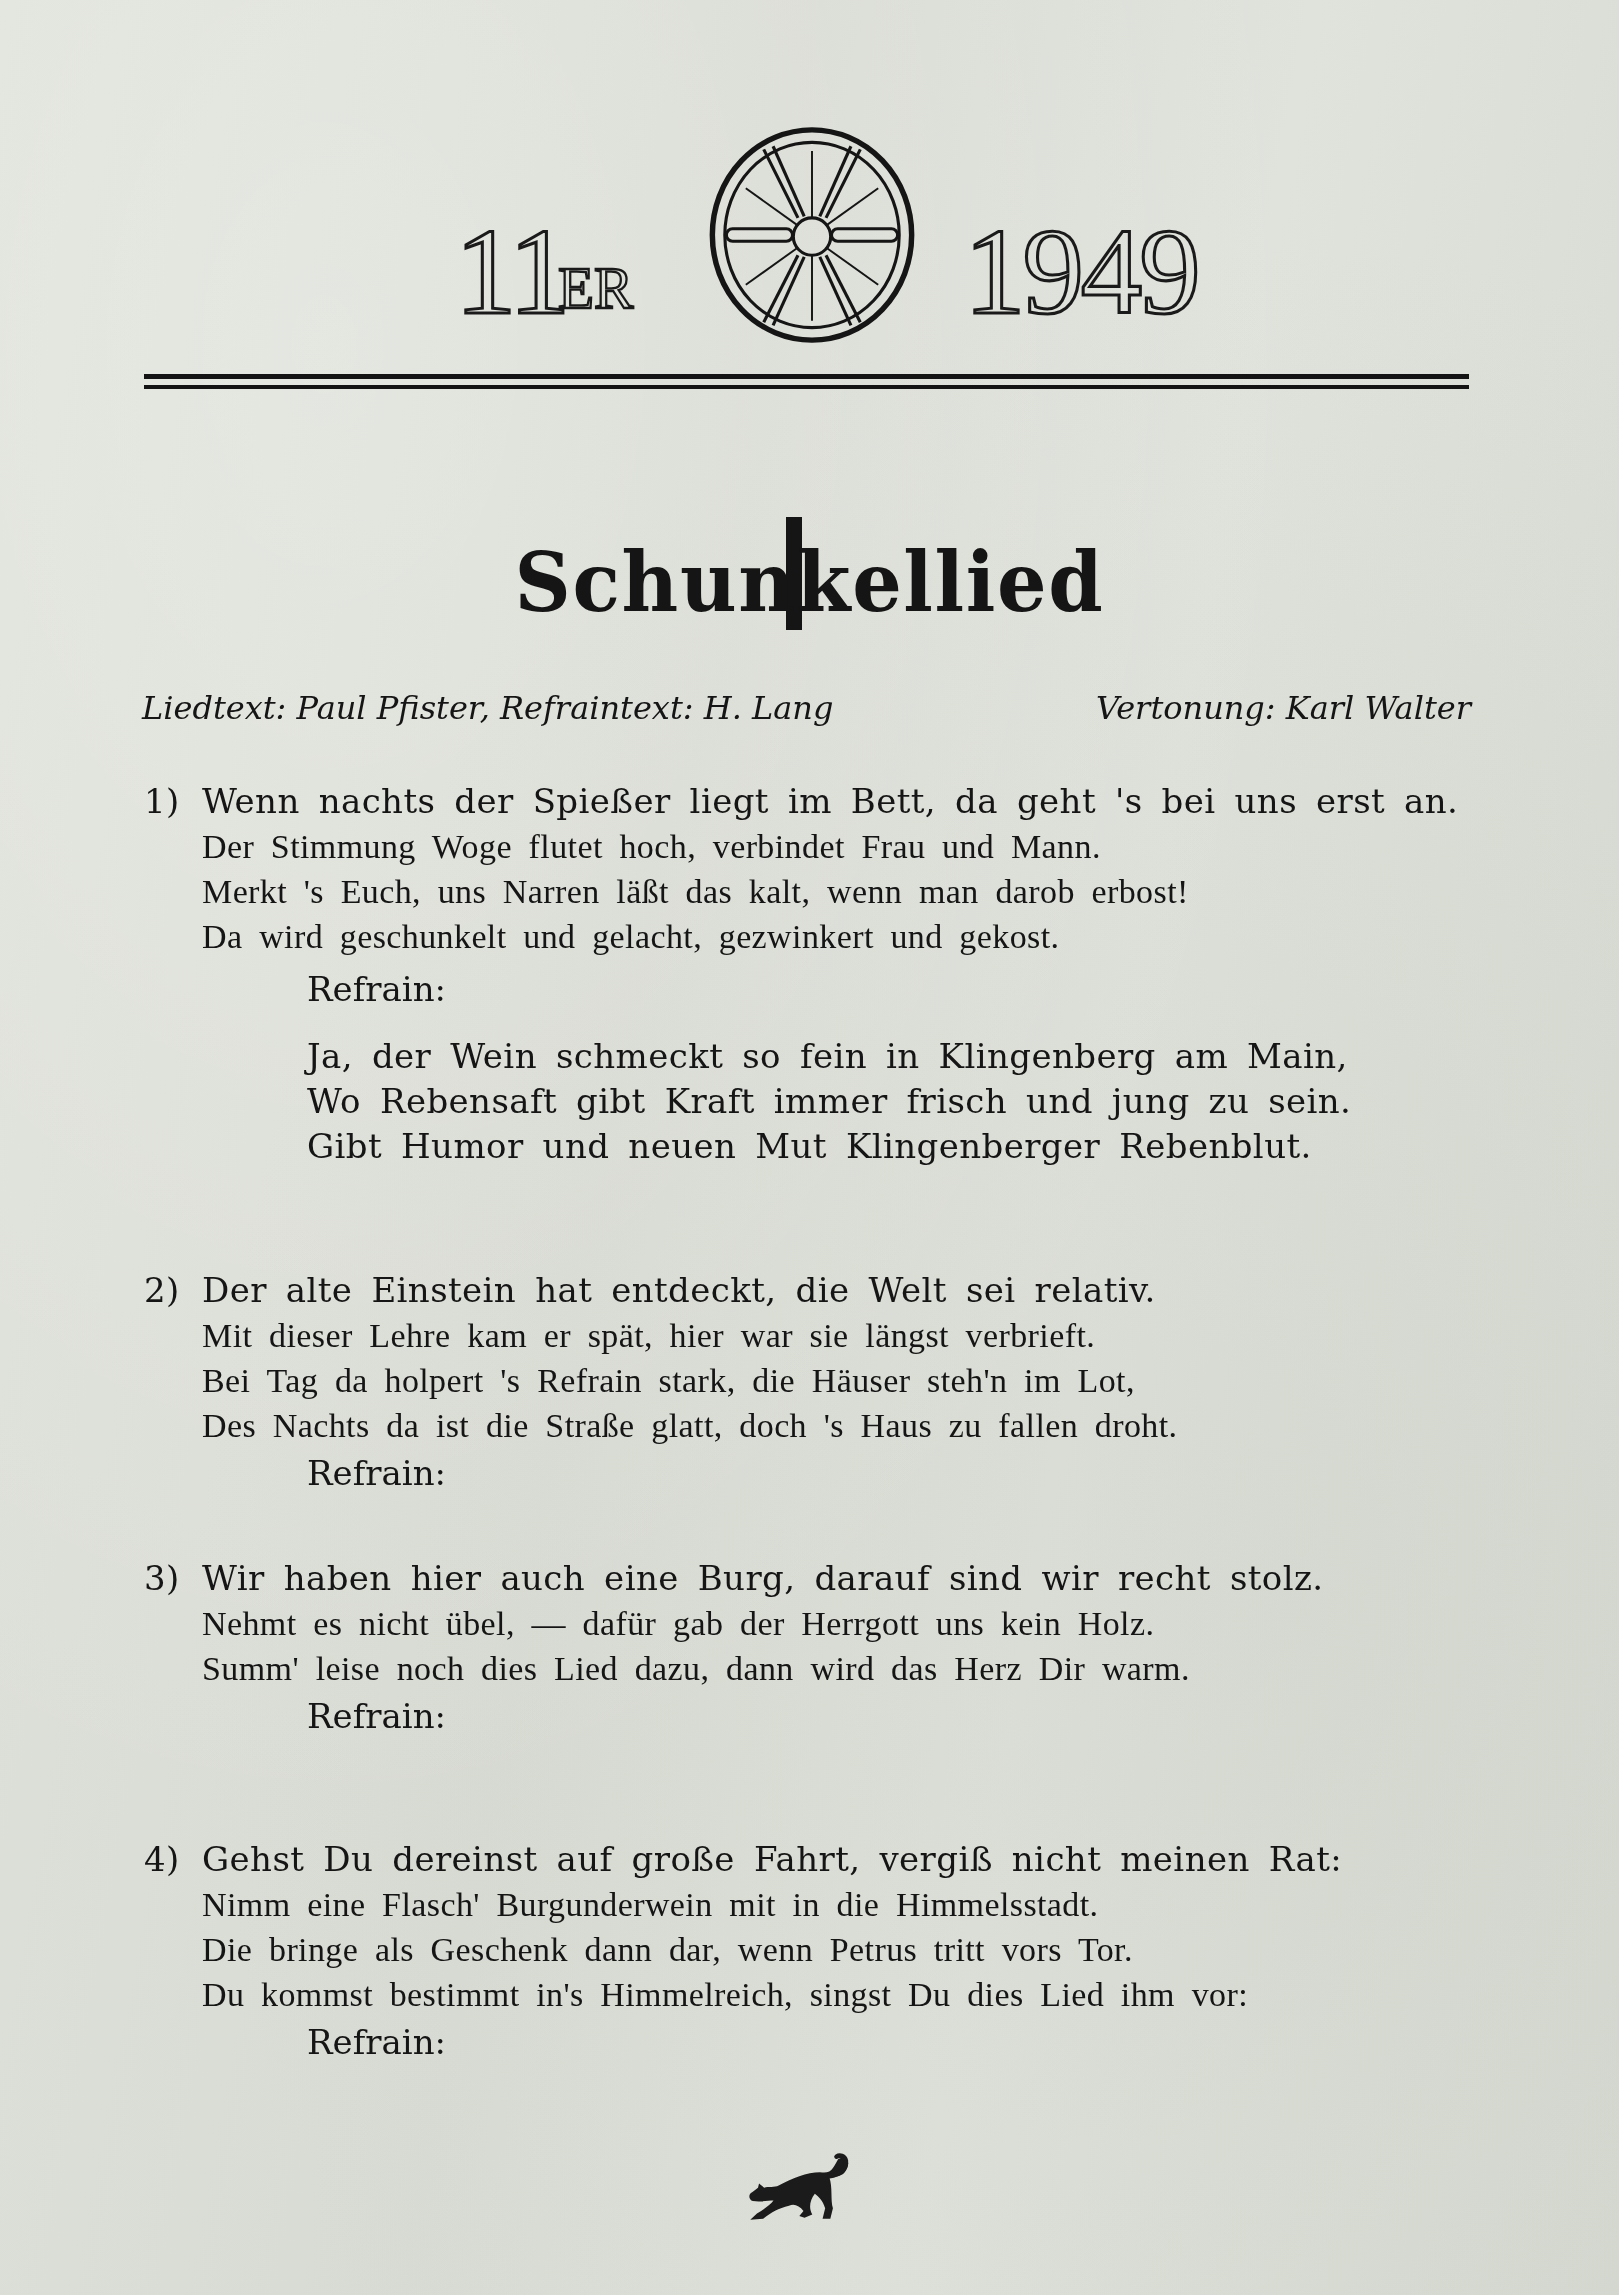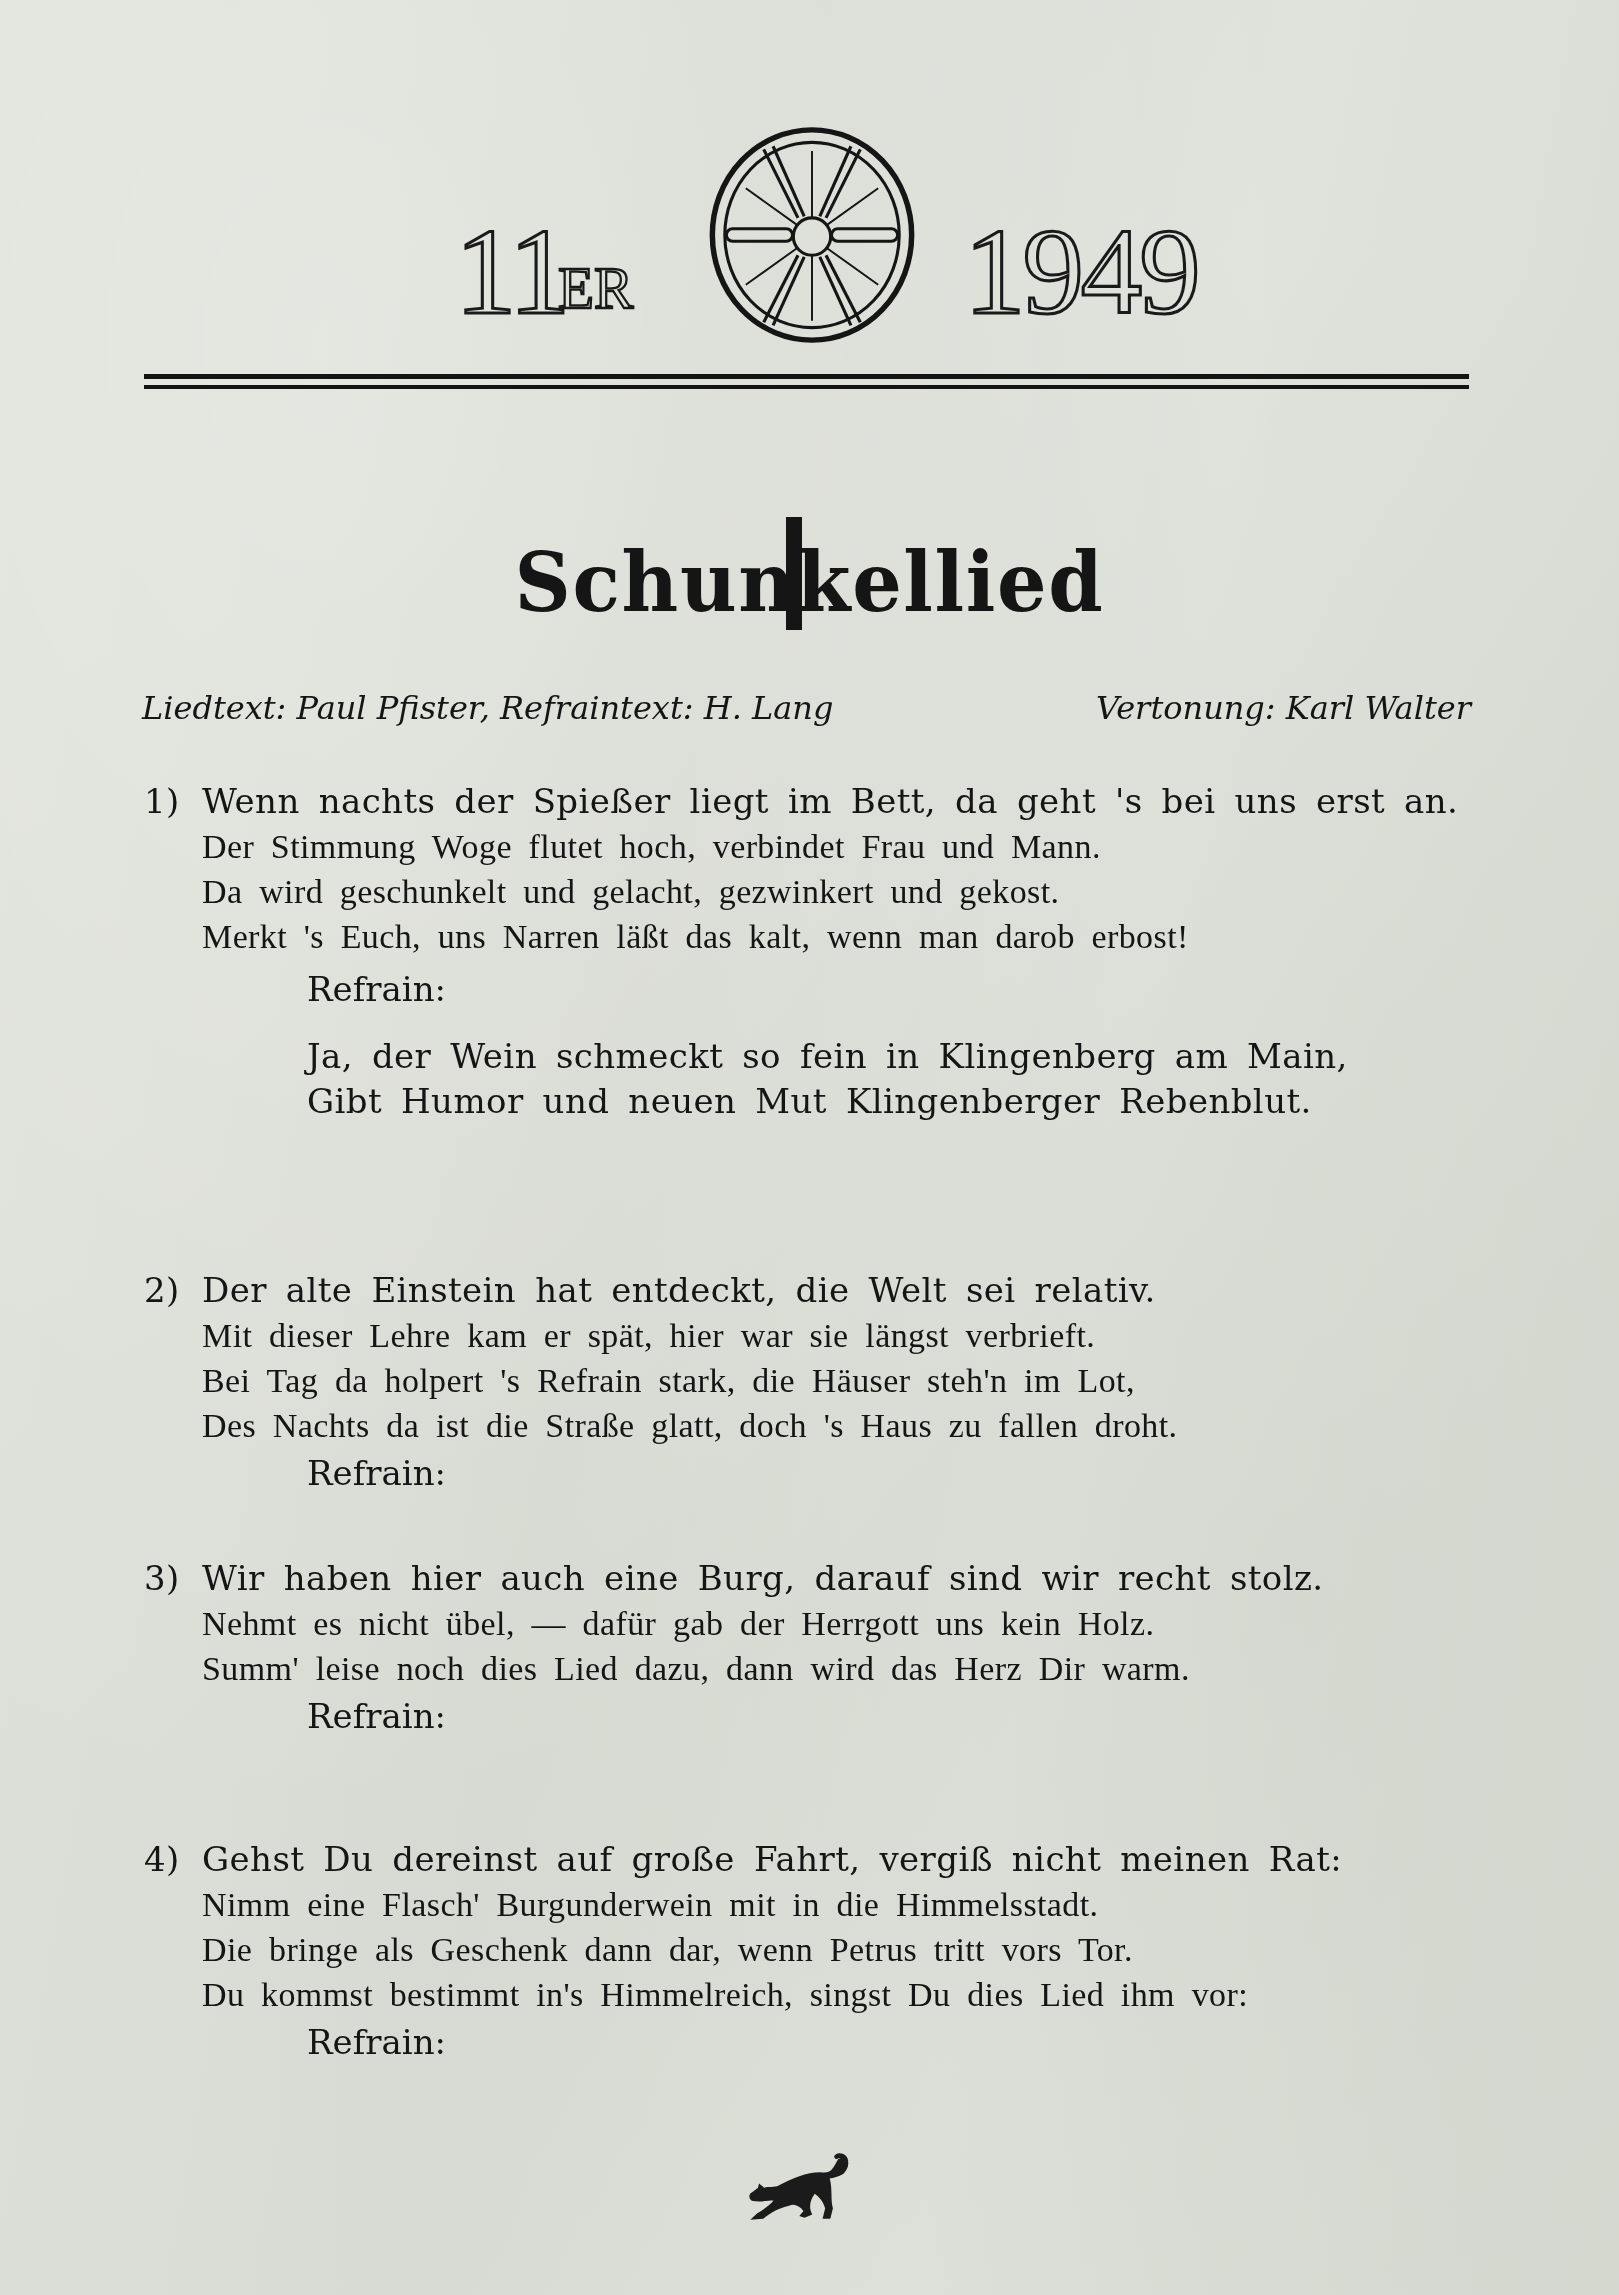--- a/index.html
+++ b/index.html
@@ -93,27 +93,28 @@
 
 <div class="abs title-stem"></div>
 <div class="abs title">Schunkellied</div>
 
 <div class="abs credit credit-left">Liedtext: Paul Pfister, Refraintext: H. Lang</div>
 <div class="abs credit credit-right">Vertonung: Karl Walter</div>
 
 <div class="abs verse" style="top:779px;">
   <div class="line"><span class="num">1)</span><span>Wenn nachts der Spießer liegt im Bett, da geht 's bei uns erst an.</span></div>
   <div class="line indent">Der Stimmung Woge flutet hoch, verbindet Frau und Mann.</div>
+  <div class="line indent">Merkt 's Euch, uns Narren läßt das kalt, wenn man darob erbost!</div>
   <div class="line indent">Da wird geschunkelt und gelacht, gezwinkert und gekost.</div>
-  <div class="line indent">Merkt 's Euch, uns Narren läßt das kalt, wenn man darob erbost!</div>
   <div class="refrain-label" style="margin-top:7.8px;">Refrain:</div>
 </div>
 
 <div class="abs chorus" style="top:1034px;">
   <div class="line">Ja, der Wein schmeckt so fein in Klingenberg am Main,</div>
+  <div class="line">Wo Rebensaft gibt Kraft immer frisch und jung zu sein.</div>
   <div class="line">Gibt Humor und neuen Mut Klingenberger Rebenblut.</div>
 </div>
 
 <div class="abs verse" style="top:1268px;">
   <div class="line"><span class="num">2)</span><span>Der alte Einstein hat entdeckt, die Welt sei relativ.</span></div>
   <div class="line indent">Mit dieser Lehre kam er spät, hier war sie längst verbrieft.</div>
   <div class="line indent">Bei Tag da holpert 's Refrain stark, die Häuser steh'n im Lot,</div>
   <div class="line indent">Des Nachts da ist die Straße glatt, doch 's Haus zu fallen droht.</div>
   <div class="refrain-label" style="margin-top:3.1px;">Refrain:</div>
 </div>

